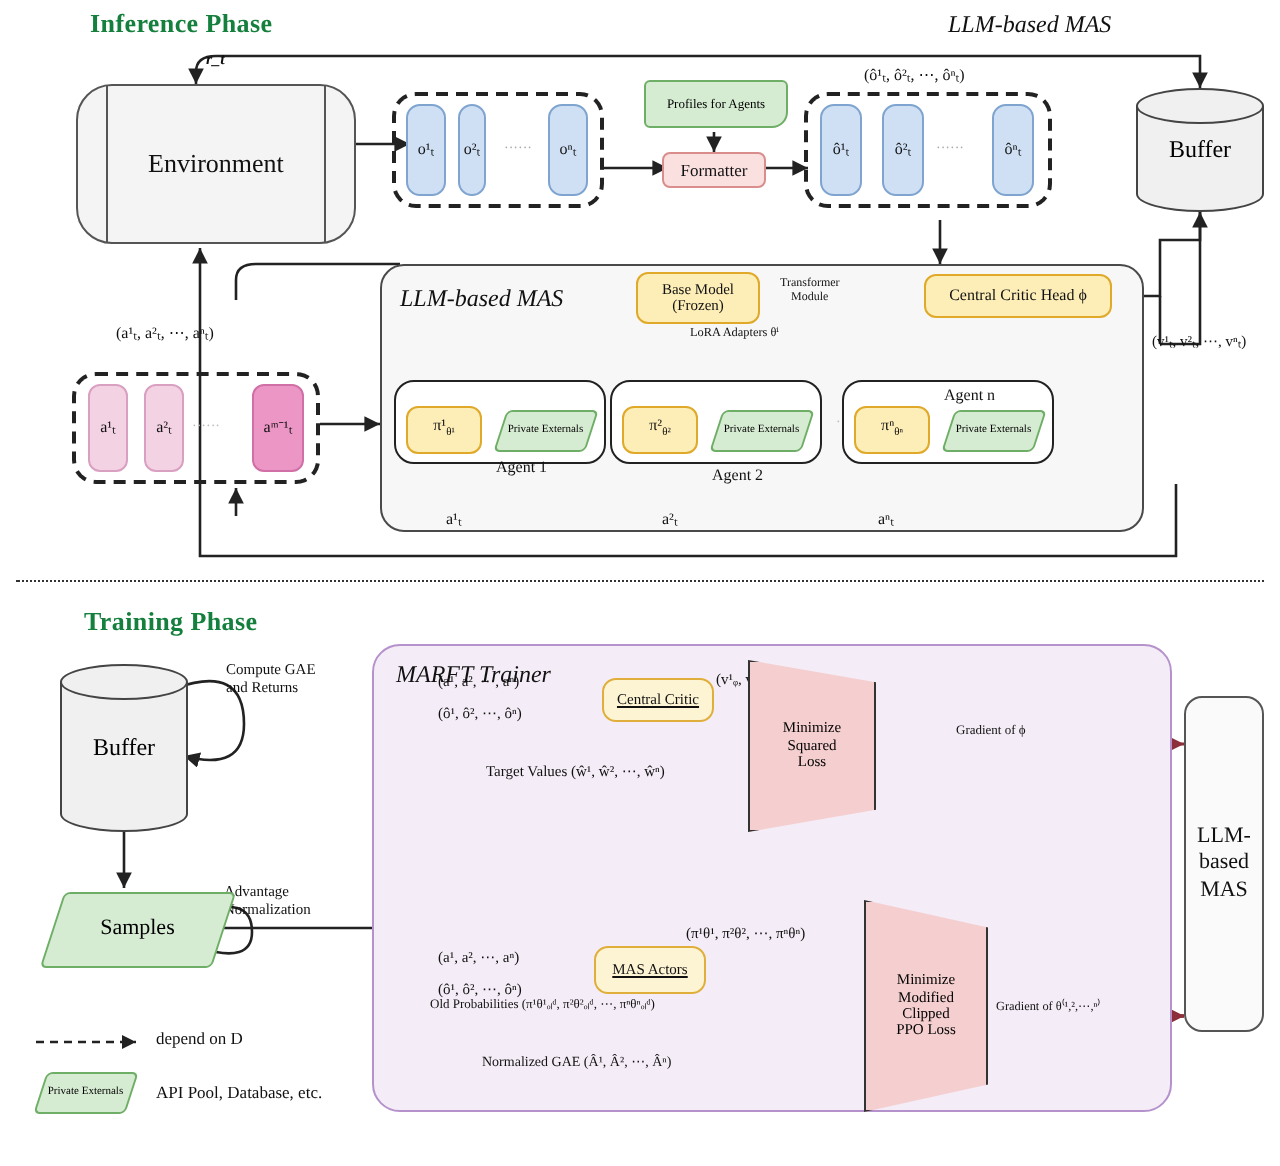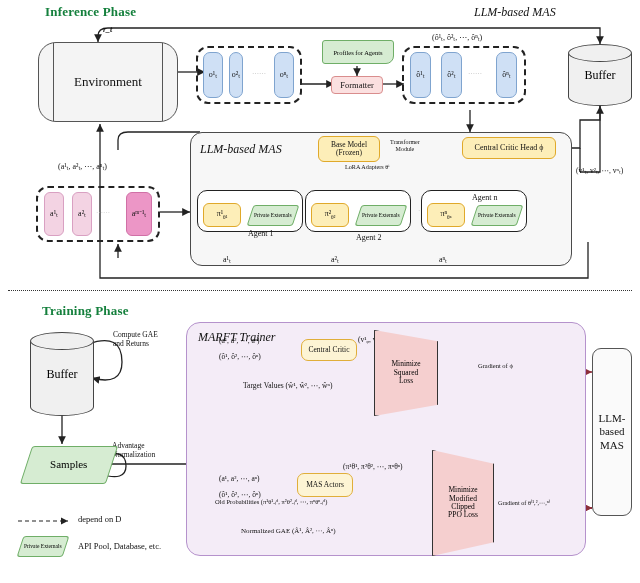--- a/index.html
+++ b/index.html
@@ -30,21 +30,21 @@
   
   .box {
     display: flex; align-items: center; justify-content: center;
     text-align: center; line-height: 1.05;
     border: 1.2px solid #555; background: #f5f5f5;
     border-radius: 18px; color: #111;
   }
   .box.round-lg { border-radius: 9px; }
   .box.blue { background: #cfe0f5; border-color: #7fa4cf; border-radius: 7px; }
   .box.yellow { background: #fdeeb8; border-color: #e0a92a; border-radius: 6px; }
-  .box.yellow-lite { background: #fdf4d4; border-color: #e0ae3a; border-radius: 7px; }
+  .box.yellow-lite { background: #fdf4d4; border-color: #e0ae3a; border-radius: 7px; text-decoration: underline; }
   .box.pink { background: #f3d3e3; border-color: #d9a0c2; border-radius: 6px; }
   .box.pink-dark { background: #ec96c6; border-color: #d070a6; border-radius: 6px; }
   .box.red { background: #f5c6c6; border-color: #cf7b7b; border-radius: 7px; }
   .box.red-lite { background: #fbe0e0; border-color: #d98d8d; border-radius: 4px; }
   .box.grey { background: #f4f4f4; border-color: #555; }
   .box.plain { background: #fafafa; border-color: #555; }
   .container-round {
     border: 1.3px solid #4a4a4a; border-radius: 12px; background: #f7f7f7;
   }
   .container-white {

